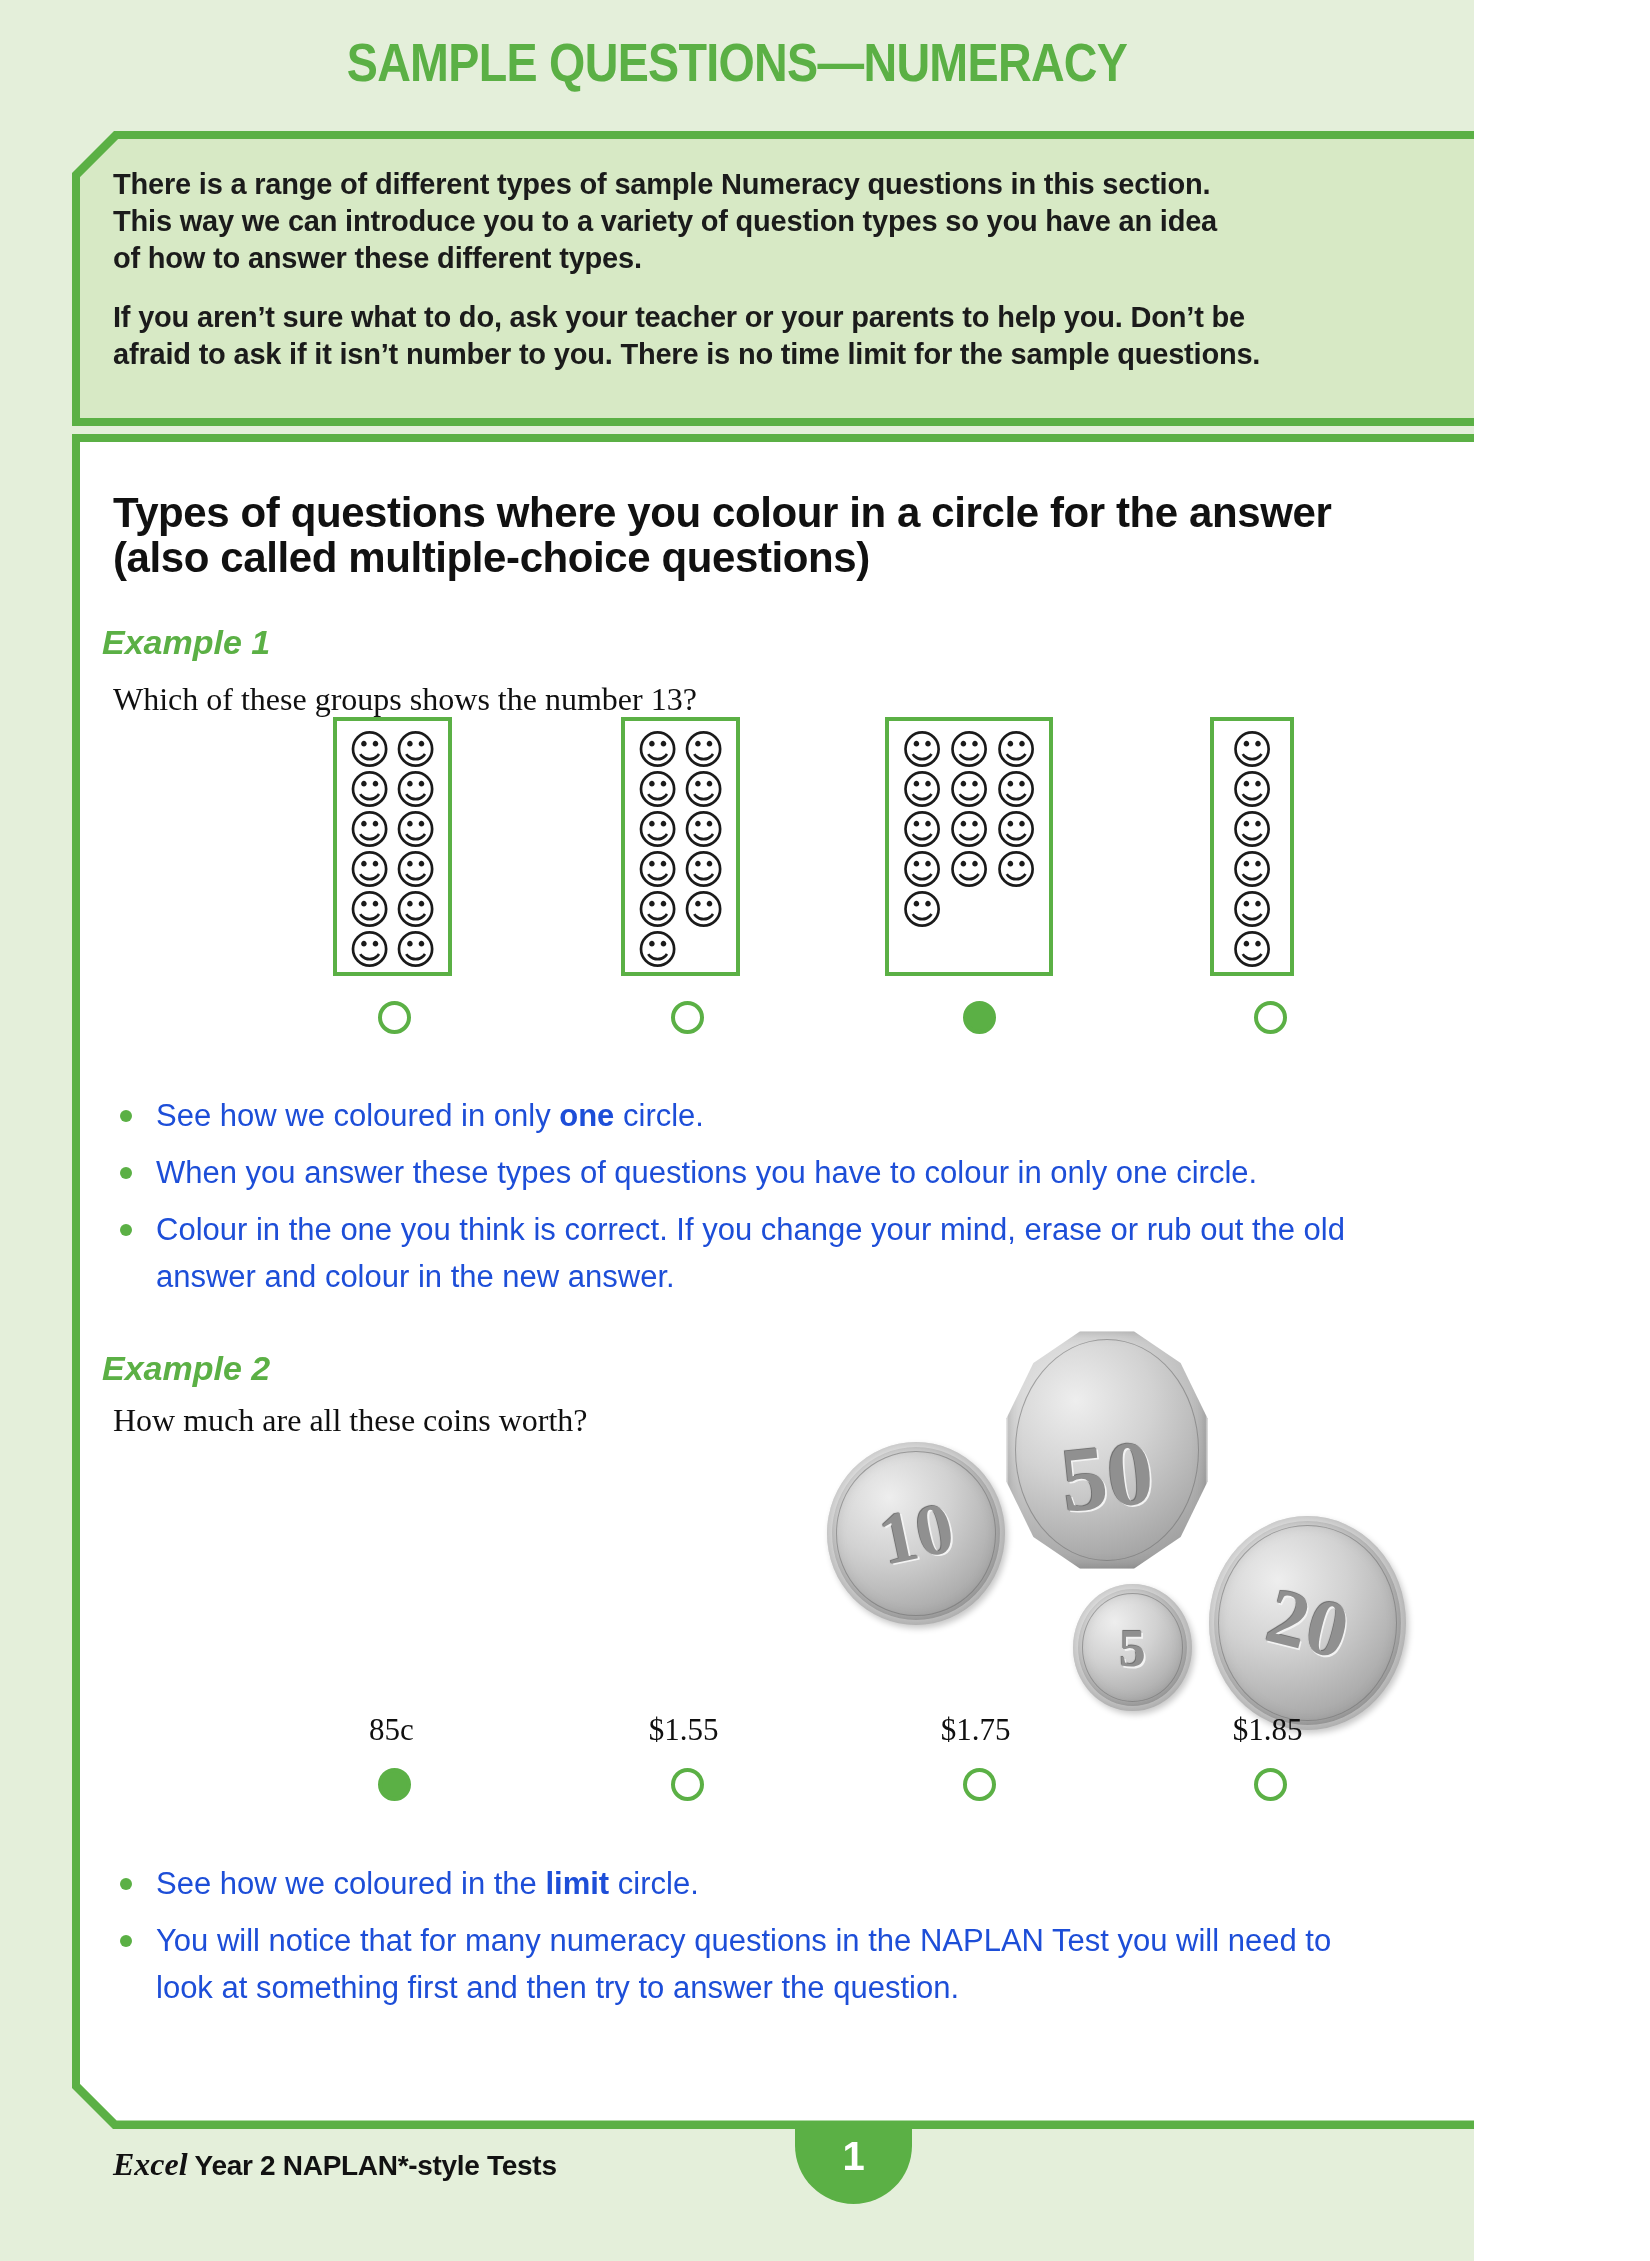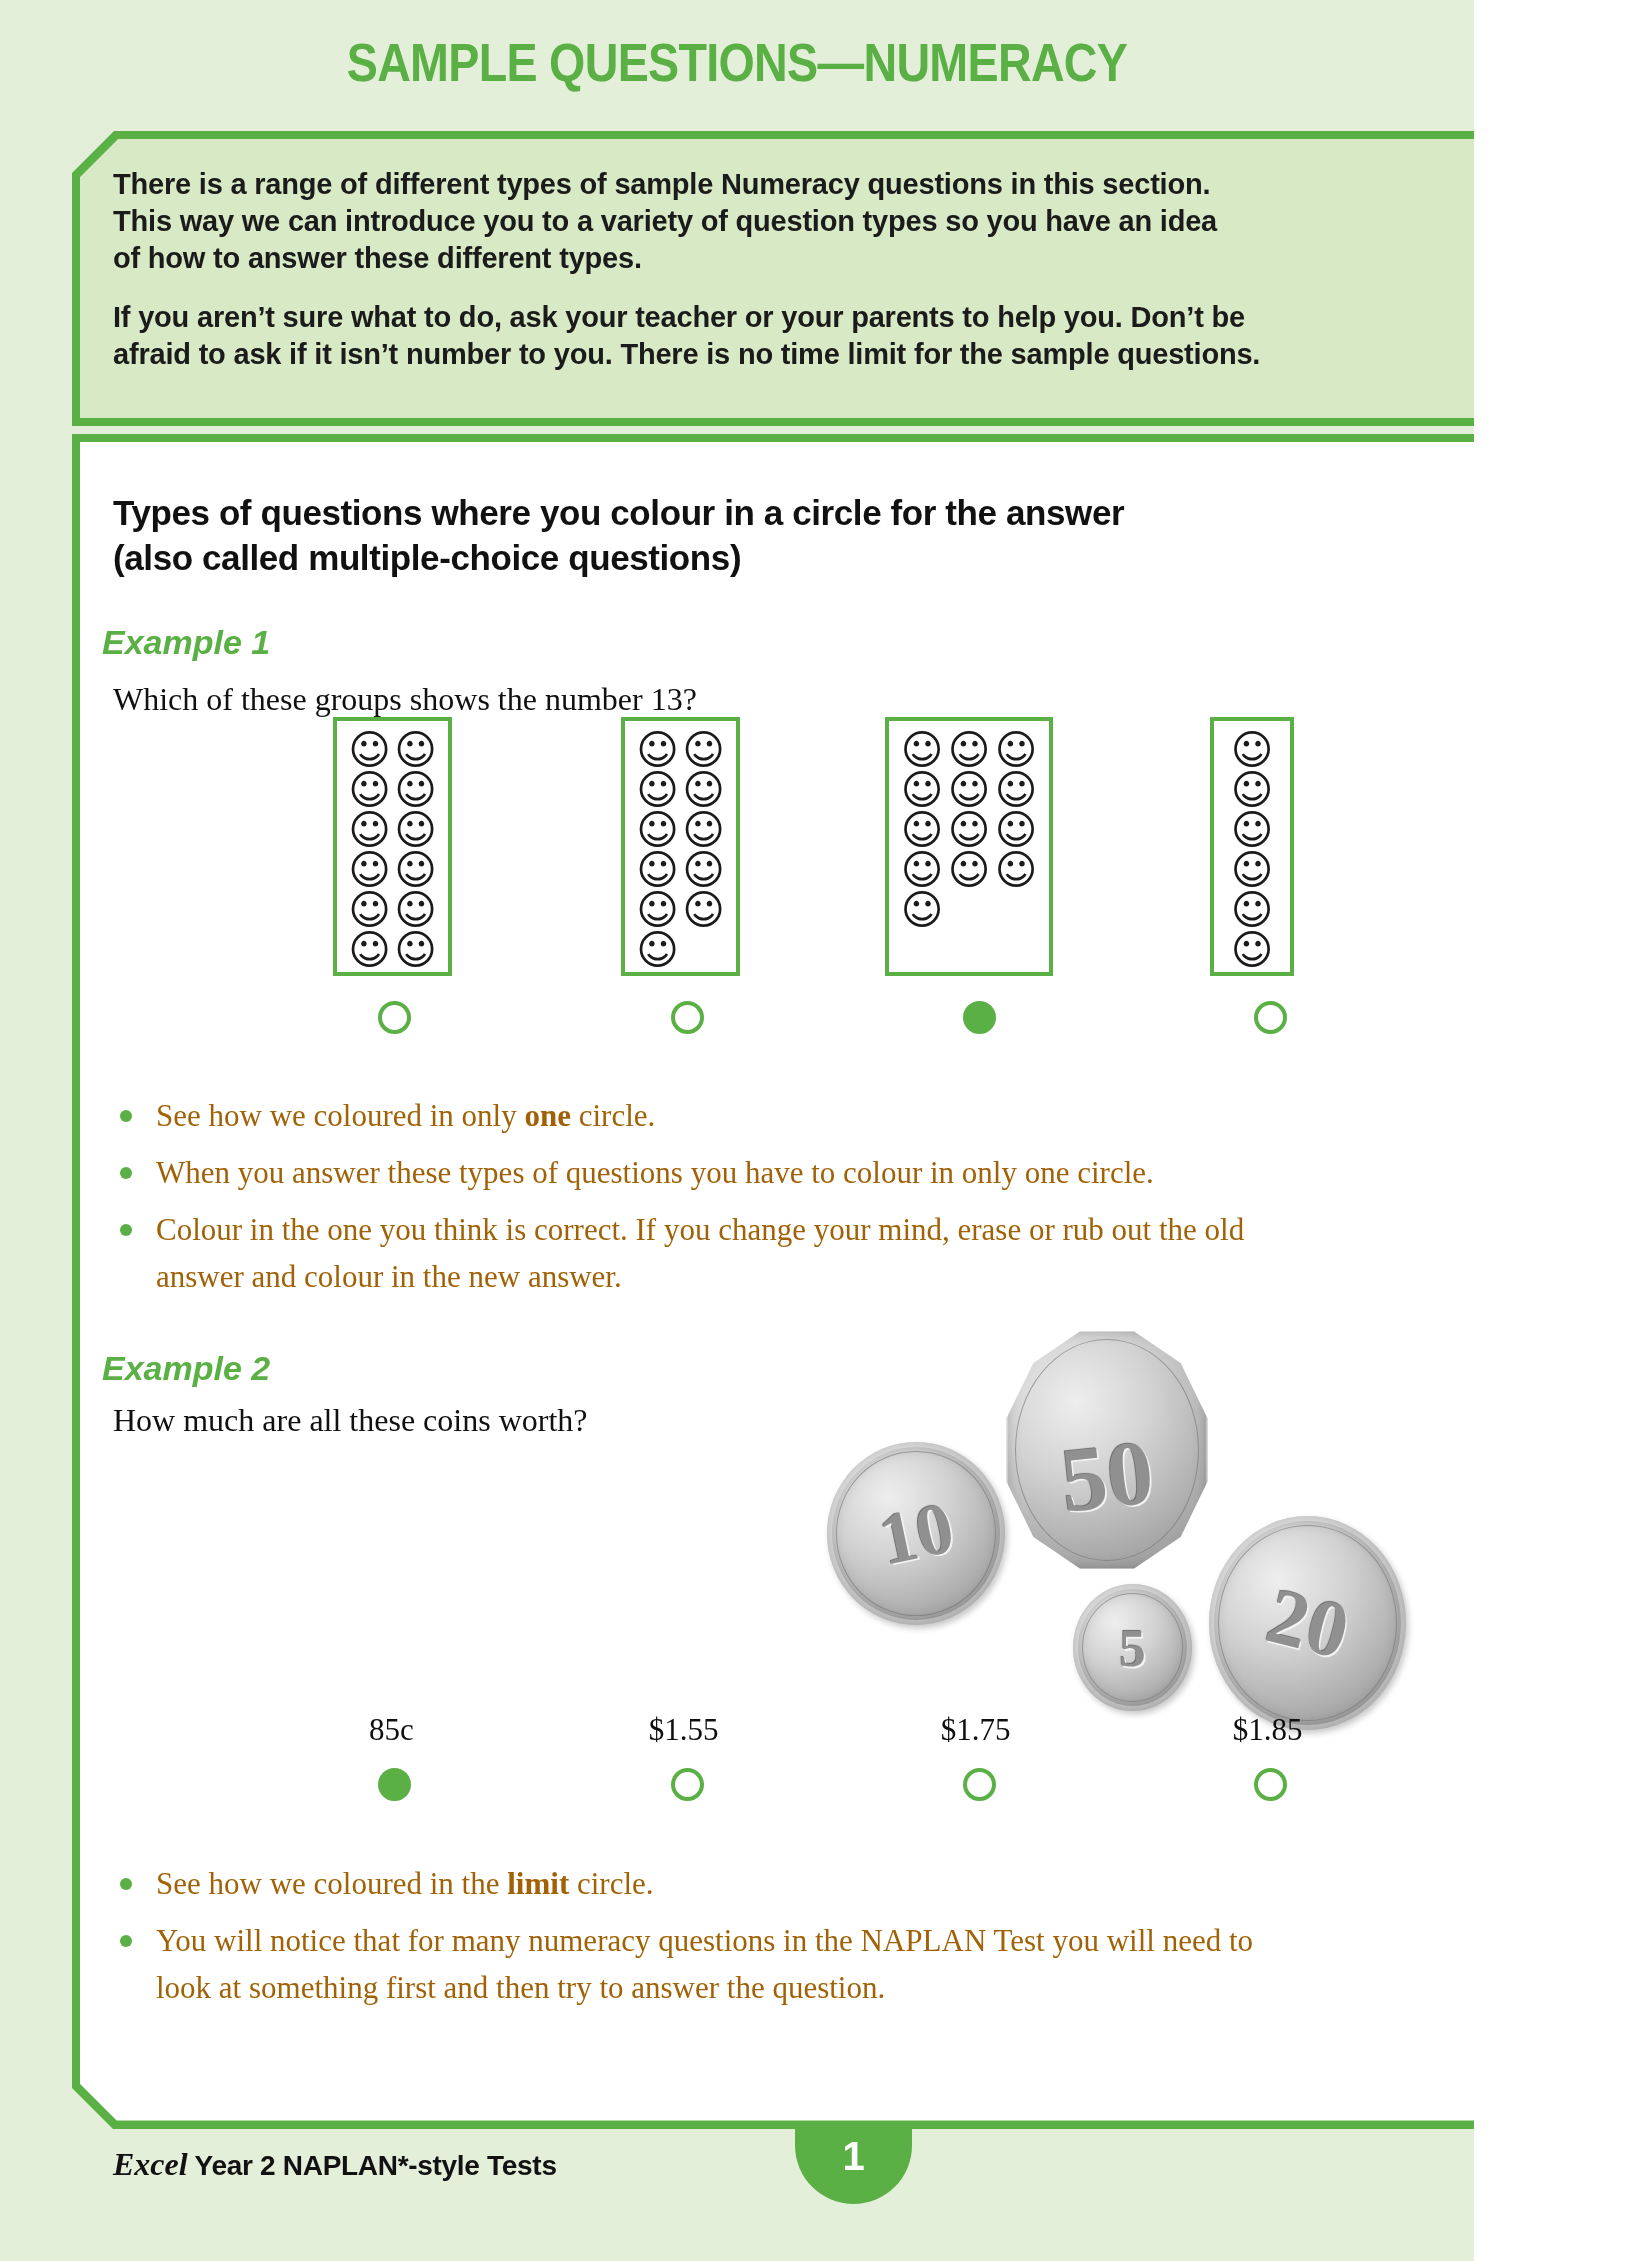--- a/index.html
+++ b/index.html
@@ -37,21 +37,21 @@
   }
   
   .intro-text {
     position:absolute; left:113px; top:166px; width:1425px; z-index:2;
     font-size:29px; font-weight:700; line-height:37px; letter-spacing:-0.2px; color:#1b1b1b;
   }
   .intro-text .para2 { margin-top:22px; }
   
   .section-heading {
     position:absolute; left:113px; top:490px; z-index:2;
-    font-size:35px; font-weight:700; line-height:45px; letter-spacing:-0.4px; color:#111;
+    font-size:42px; font-weight:700; line-height:45px; letter-spacing:-0.4px; color:#111;
   }
   .example-label {
     position:absolute; left:102px; z-index:2; color:#5bb045;
     font-size:34px; font-weight:700; font-style:italic;
   }
   .ex1 { top:623px; } .ex2 { top:1349px; }
   .question {
     position:absolute; left:113px; z-index:2; color:#101010;
     font-family:"Liberation Serif", serif; font-size:32px;
   }
@@ -74,21 +74,21 @@
   .radio {
     position:absolute; width:25.4px; height:25.4px; z-index:2;
     border:4.2px solid #5bb045; border-radius:50%; background:#fff;
   }
   .radio.filled { background:#5bb045; }
   .r1 { top:1001px; } .r2 { top:1768px; }
   .c1 { left:378px; } .c2 { left:671px; } .c3 { left:963px; } .c4 { left:1254px; }
   
   .bullets {
     position:absolute; left:120px; width:1374px; z-index:2;
-    font-family:Liberation Serif, serif; font-size:31px; line-height:47px; color:#a16207;
+    font-family:Liberation Sans, sans-serif; font-size:31px; line-height:47px; color:#1d4ed8;
   }
   .b-ex1 { top:1092px; } .b-ex2 { top:1860px; }
   .bullet { display:flex; align-items:flex-start; margin-bottom:10.2px; }
   .dot {
     flex:0 0 12px; width:12px; height:12px; margin:18px 24px 0 0;
     border-radius:50%; background:#5bb045;
   }
   .bullet b { font-weight:700; }
   
   .coin {

